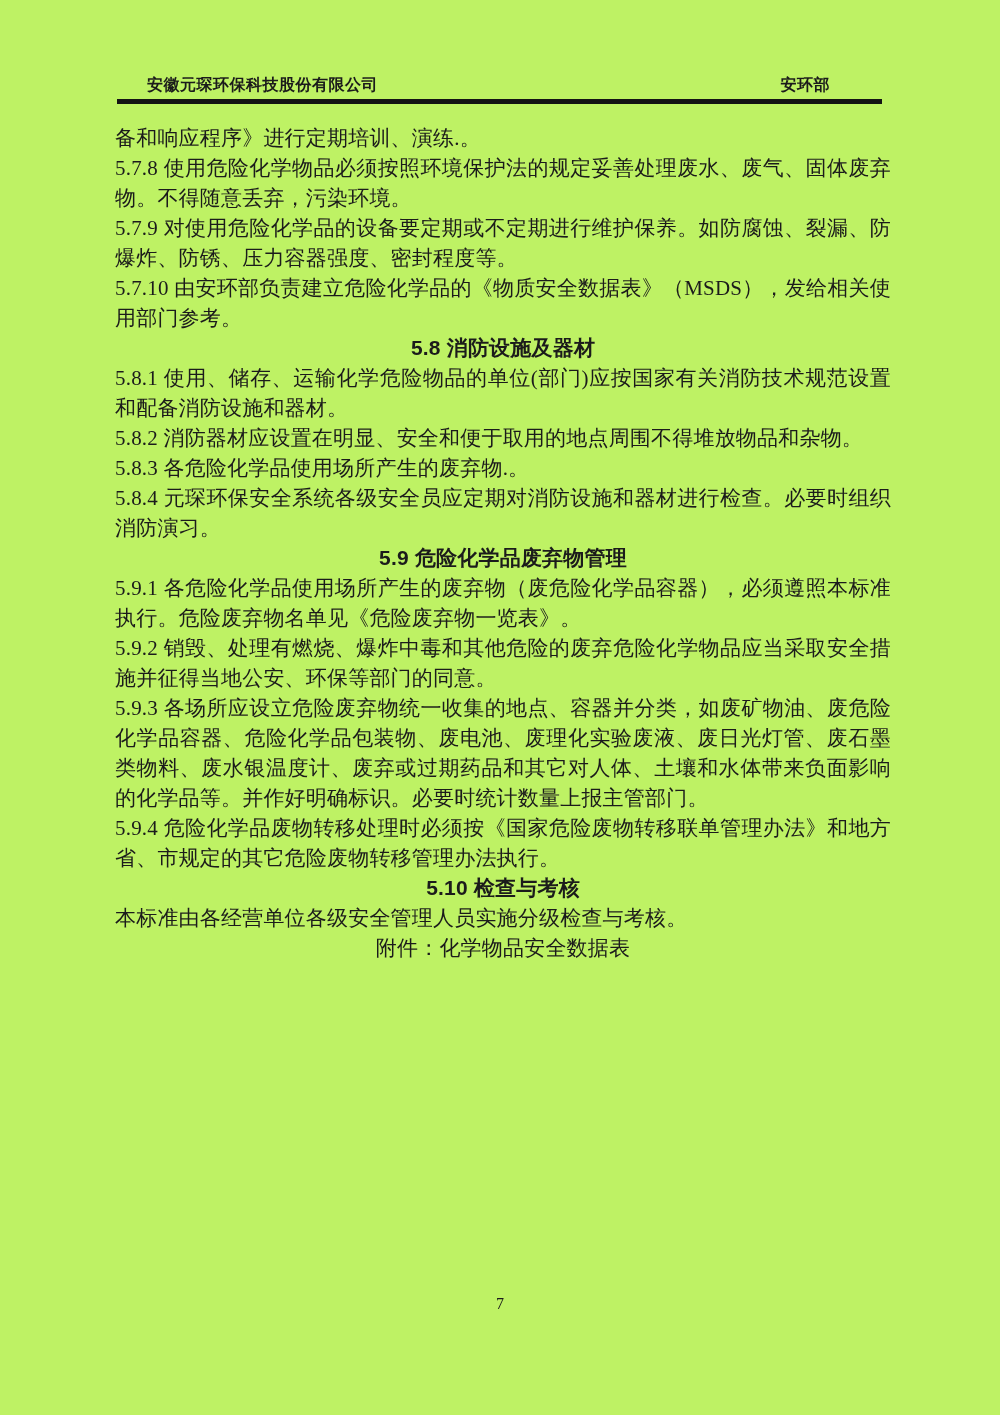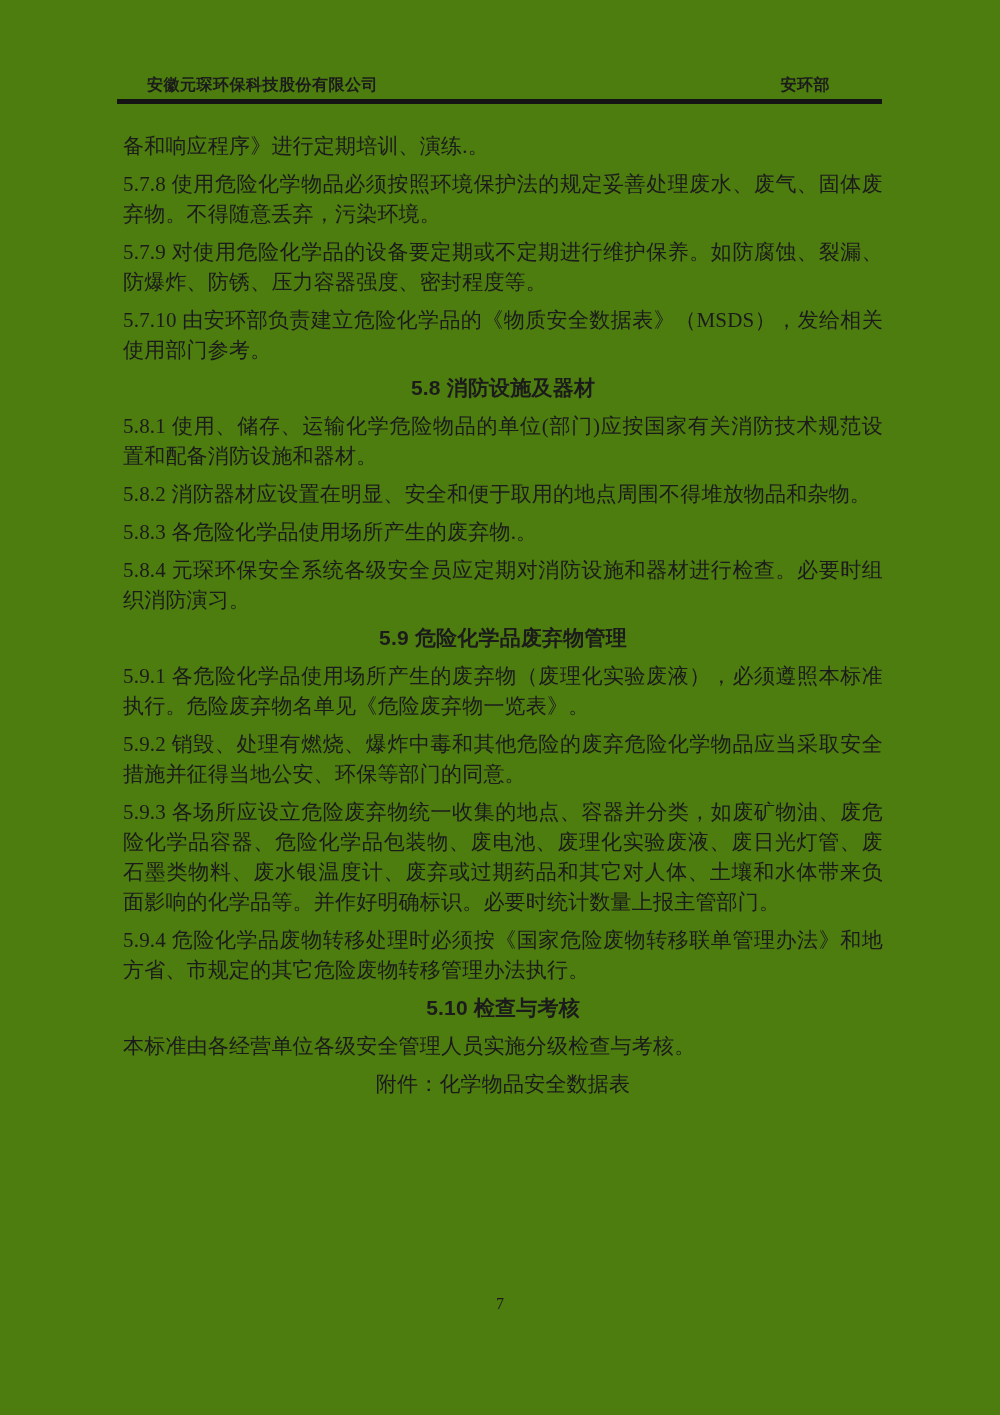--- a/index.html
+++ b/index.html
@@ -4,21 +4,21 @@
 <style>
   * { margin: 0; padding: 0; box-sizing: border-box; }
   html, body { background: #ffffff; }
   body {
     width: 1000px; height: 1415px; position: relative;
     font-family: "Liberation Serif", "DejaVu Serif", serif;
     color: #1b1b1b;
     overflow: hidden;
   }
   .page {
-    position: absolute; inset: 0; background: #4d7c0f;
+    position: absolute; inset: 0; background: #bef264;
   }
   .doc-header {
     position: absolute; top: 72px; left: 117px; width: 765px; height: 24px;
     display: flex; justify-content: space-between; align-items: flex-end;
     font-family: "Liberation Sans", "DejaVu Sans", sans-serif;
     font-weight: bold; font-size: 16px; color: #1b1b1b;
   }
   .doc-header .company { padding-left: 30px; letter-spacing: 0.5px; }
   .doc-header .dept { padding-right: 52px; letter-spacing: 0.5px; }
   .header-rule {
@@ -27,21 +27,21 @@
     border-top: 2px solid #141414;
     border-bottom: 3px solid #141414;
   }
   .content {
     position: absolute; top: 123px; left: 115px; width: 776px;
     font-size: 21px; line-height: 30px;
     text-align: justify;
     text-justify: inter-ideograph;
     letter-spacing: 0.2px;
   }
-  .para { margin: 8px; }
+  .para { margin: 0; }
   .para.heading {
     font-family: "Liberation Sans", "DejaVu Sans", sans-serif;
     font-weight: bold;
     text-align: center;
   }
   .para.attachment {
     font-family: "Liberation Sans", "DejaVu Sans", sans-serif;
     font-weight: normal;
     text-align: center;
   }
@@ -66,21 +66,21 @@
       <div class="para body">备和响应程序》进行定期培训、演练.。</div>
       <div class="para body">5.7.8 使用危险化学物品必须按照环境保护法的规定妥善处理废水、废气、固体废弃物。不得随意丢弃，污染环境。</div>
       <div class="para body">5.7.9 对使用危险化学品的设备要定期或不定期进行维护保养。如防腐蚀、裂漏、防爆炸、防锈、压力容器强度、密封程度等。</div>
       <div class="para body">5.7.10 由安环部负责建立危险化学品的《物质安全数据表》（MSDS），发给相关使用部门参考。</div>
       <div class="para heading">5.8 消防设施及器材</div>
       <div class="para body">5.8.1 使用、储存、运输化学危险物品的单位(部门)应按国家有关消防技术规范设置和配备消防设施和器材。</div>
       <div class="para body">5.8.2 消防器材应设置在明显、安全和便于取用的地点周围不得堆放物品和杂物。</div>
       <div class="para body">5.8.3 各危险化学品使用场所产生的废弃物.。</div>
       <div class="para body">5.8.4 元琛环保安全系统各级安全员应定期对消防设施和器材进行检查。必要时组织消防演习。</div>
       <div class="para heading">5.9 危险化学品废弃物管理</div>
-      <div class="para body">5.9.1 各危险化学品使用场所产生的废弃物（废理化实验废液），必须遵照本标准执行。危险废弃物名单见《危险废弃物一览表》。</div>
+      <div class="para body">5.9.1 各危险化学品使用场所产生的废弃物（废危险化学品容器），必须遵照本标准执行。危险废弃物名单见《危险废弃物一览表》。</div>
       <div class="para body">5.9.2 销毁、处理有燃烧、爆炸中毒和其他危险的废弃危险化学物品应当采取安全措施并征得当地公安、环保等部门的同意。</div>
       <div class="para body">5.9.3 各场所应设立危险废弃物统一收集的地点、容器并分类，如废矿物油、废危险化学品容器、危险化学品包装物、废电池、废理化实验废液、废日光灯管、废石墨类物料、废水银温度计、废弃或过期药品和其它对人体、土壤和水体带来负面影响的化学品等。并作好明确标识。必要时统计数量上报主管部门。</div>
       <div class="para body">5.9.4 危险化学品废物转移处理时必须按《国家危险废物转移联单管理办法》和地方省、市规定的其它危险废物转移管理办法执行。</div>
       <div class="para heading">5.10 检查与考核</div>
       <div class="para body">本标准由各经营单位各级安全管理人员实施分级检查与考核。</div>
       <div class="para attachment">附件：化学物品安全数据表</div>
     </div>
 
   <div class="page-number">7</div>
 

